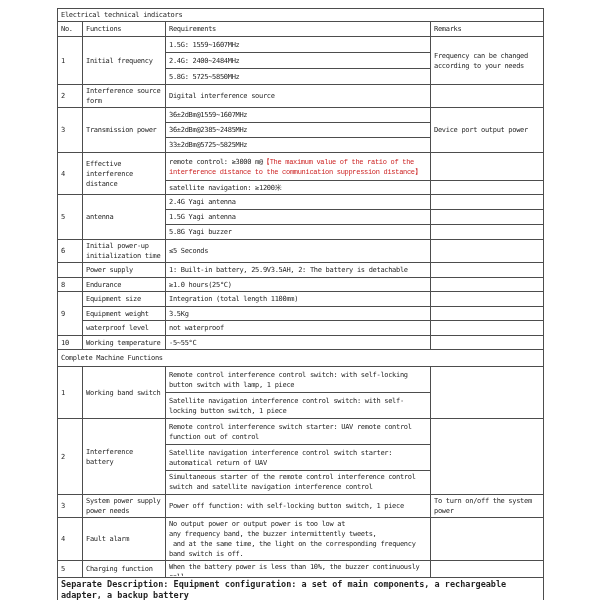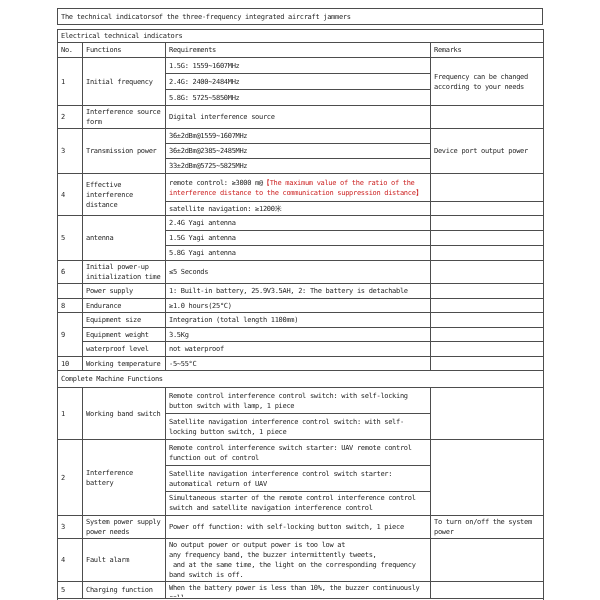--- a/index.html
+++ b/index.html
@@ -4,40 +4,33 @@
 <style>
   html,body { margin:0; padding:0; background:#ffffff; }
   .canvas { position:relative; width:600px; height:600px; background:#ffffff; overflow:hidden;
             font-family:"DejaVu Sans Mono","Liberation Mono",monospace; color:#1f1f1f; }
   .doc { position:absolute; left:57px; top:8px; width:486px; }
   table.t { border-collapse:collapse; table-layout:fixed; width:486px;
             font-size:7px; letter-spacing:-0.3px; line-height:10px; color:#1f1f1f; }
   table.t td { border:1px solid #4d4d4d; padding:1px 3px; vertical-align:middle;
                overflow:hidden; word-wrap:break-word; }
   .title-t { margin-bottom:4px; }
-  .red { color:#cc2222; }
+  .red { color:#cc2222;font-family:Liberation Mono, monospace; }
   .preline { white-space:pre-wrap; }
   .clip { overflow:hidden; }
   .clip-f2 { max-height:21px; }
   .clip-f5 { max-height:14px; }
   td.footer { font-weight:bold; font-size:8.5px; letter-spacing:0; line-height:11px; }
 </style>
 </head>
 <body>
 
 <div class="canvas">
   <div class="doc">
 
-    <table class="t title-t">
-      <tbody>
-          <tr style="height:16px">
-        <td>The technical indicatorsof the three-frequency integrated aircraft jammers</td>
-      </tr>
-    </tbody>
-      </table>
 
     <table class="t main-t">
       <colgroup>
         <col style="width:25px">
           <col style="width:83px">
           <col style="width:265px">
           <col style="width:113px">
       </colgroup>
 
       <tbody>
@@ -102,21 +95,21 @@
         <td rowspan="3">5</td>
         <td rowspan="3">antenna</td>
         <td>2.4G  Yagi antenna</td>
         <td></td>
       </tr>
       <tr style="height:15px">
         <td>1.5G  Yagi antenna</td>
         <td></td>
       </tr>
       <tr style="height:15px">
-        <td>5.8G  Yagi antenna</td>
+        <td>5.8G  Yagi buzzer</td>
         <td></td>
       </tr>
 
       <tr style="height:22px">
         <td>6</td>
         <td>Initial power-up initialization time</td>
         <td>≤5 Seconds</td>
         <td></td>
       </tr>
 

